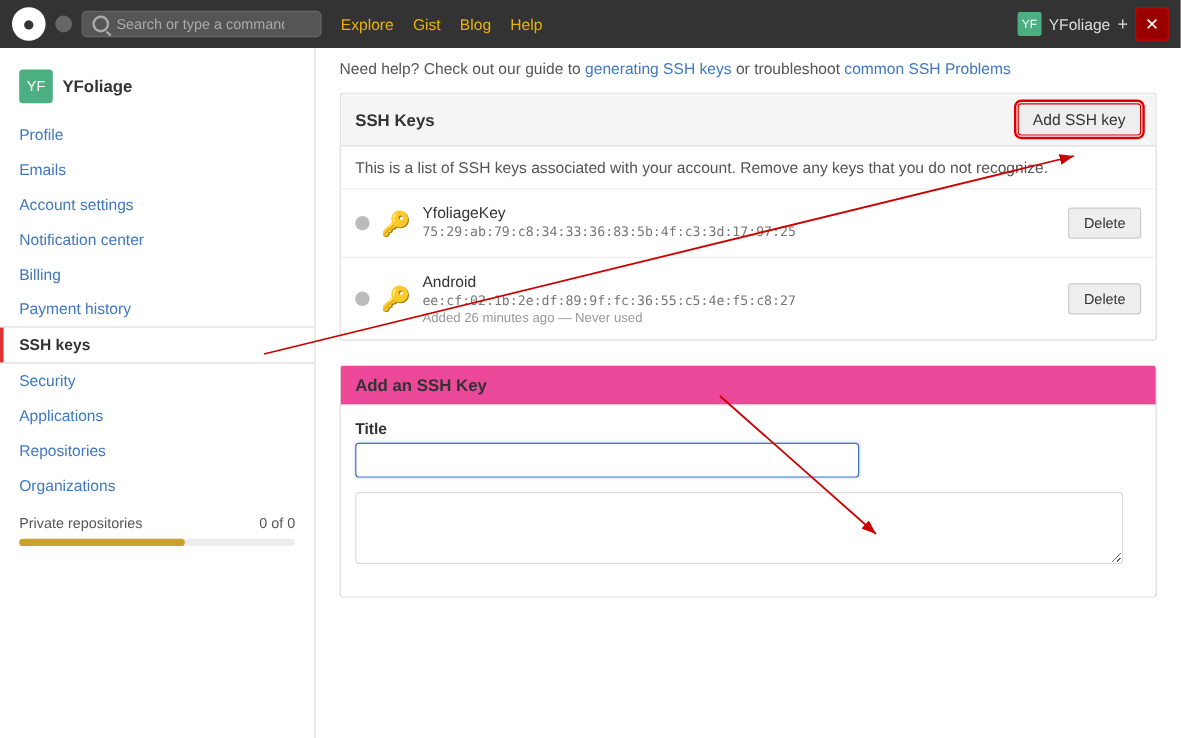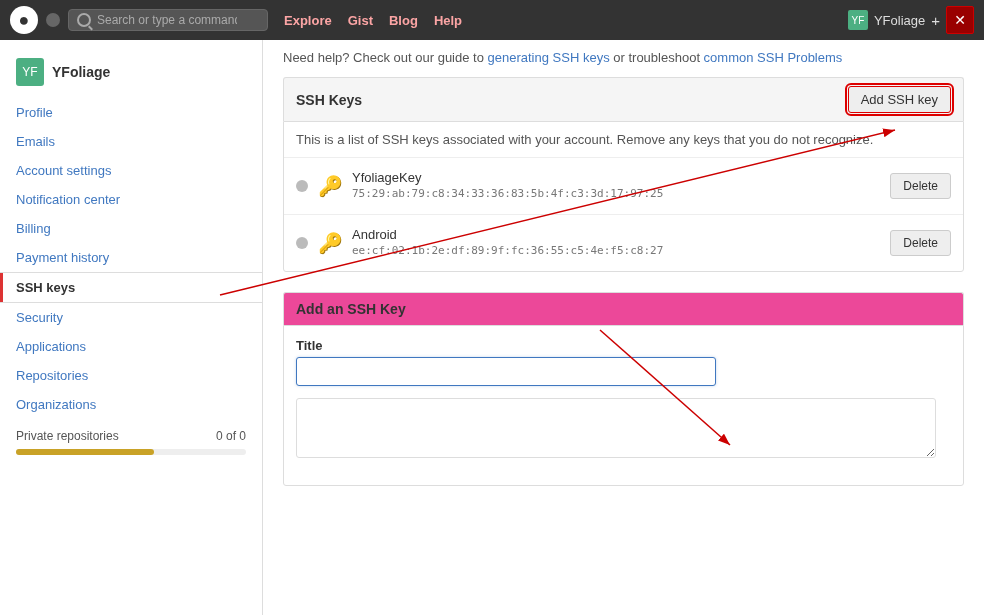--- a/index.html
+++ b/index.html
@@ -59,24 +59,23 @@
       bottom: -4px; right: -4px;
       width: 5px; height: 2px;
       background: #aaa;
       transform: rotate(45deg);
     }
     .nav-links {
       display: flex; align-items: center; gap: 16px;
       margin-left: 8px;
     }
     .nav-links a {
-      color: #fca5a5;
+      color: #eab308;
       text-decoration: none;
       font-size: 13px;
-      font-weight: bold;
     }
     .nav-spacer { flex: 1; }
     .user-area {
       display: flex; align-items: center; gap: 6px;
     }
     .user-avatar-nav {
       width: 20px; height: 20px;
       background: #4caf82;
       display: flex; align-items: center; justify-content: center;
       font-size: 10px; color: #fff;
@@ -385,20 +384,21 @@
           </div>
           <button class="btn-delete">Delete</button>
         </div>
 
         <div class="key-item">
           <div class="key-dot"></div>
           <div class="key-icon">🔑</div>
           <div class="key-info">
             <div class="key-name">Android</div>
             <div class="key-fingerprint">ee:cf:02:1b:2e:df:89:9f:fc:36:55:c5:4e:f5:c8:27</div>
+            <div class="key-meta">Added 26 minutes ago — Never used</div>
           </div>
           <button class="btn-delete">Delete</button>
         </div>
       </div>
     </div>
 
     <div>
       <div class="add-section-header">
         <span class="section-title">Add an SSH Key</span>
       </div>

